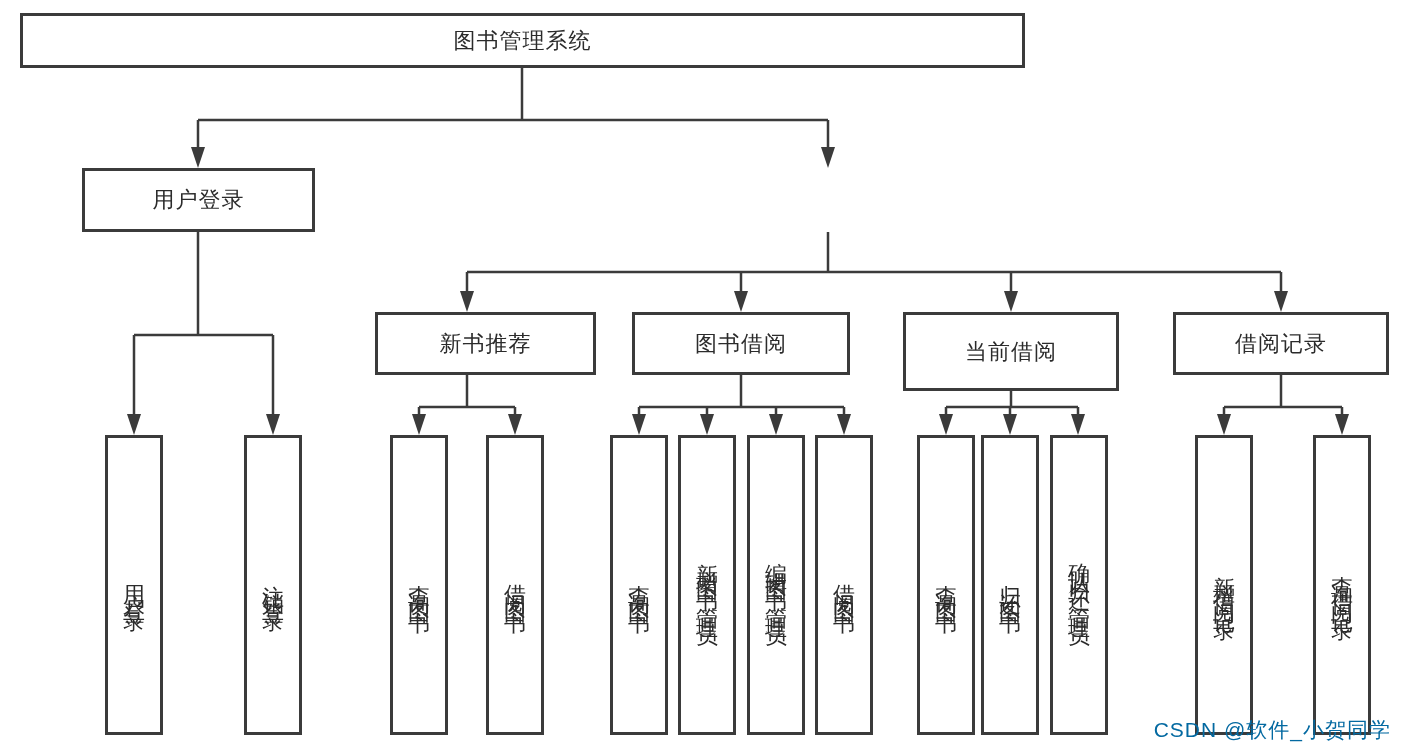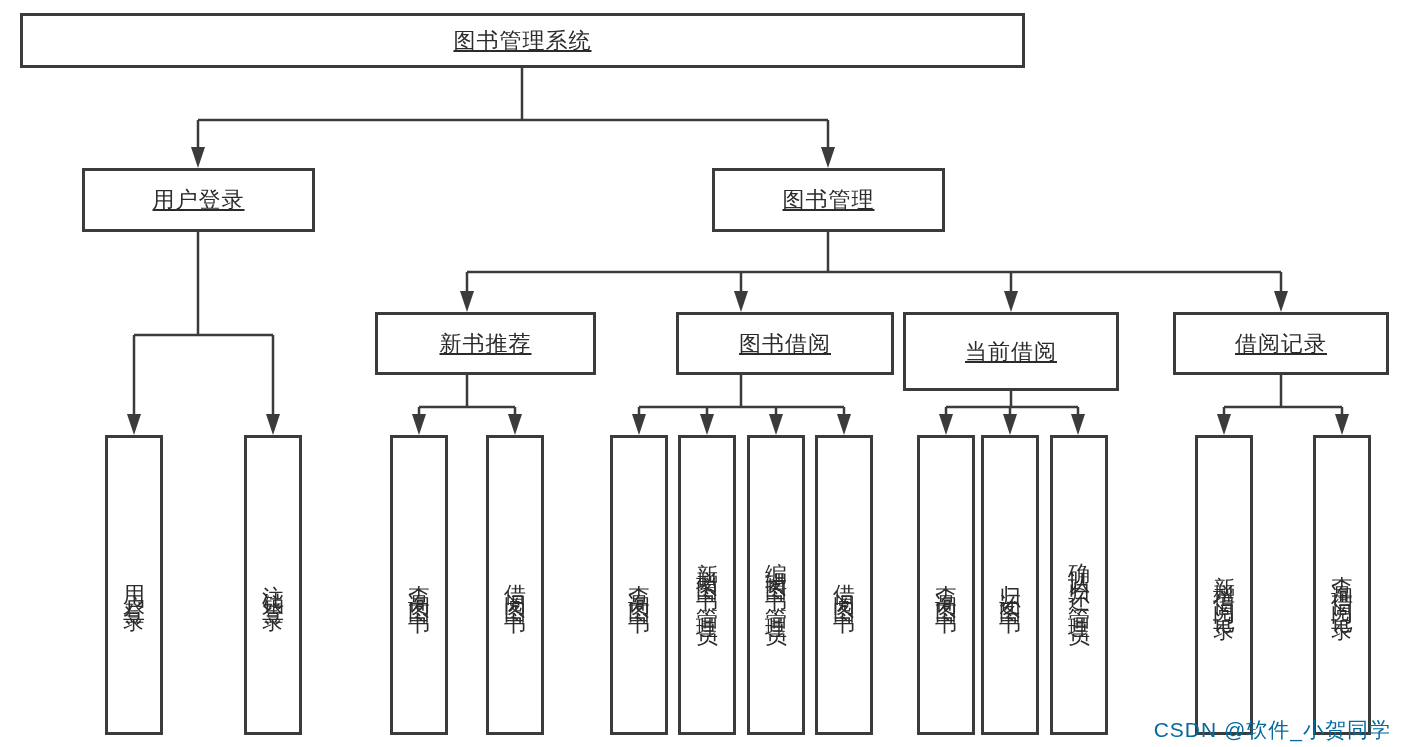--- a/index.html
+++ b/index.html
@@ -26,27 +26,26 @@
     box-sizing: border-box;
     border: 3px solid #3b3b3b;
     background: #ffffff;
     display: flex;
     align-items: center;
     justify-content: center;
     font-size: 22px;
     color: #2b2b2b;
     letter-spacing: 1px;
     white-space: nowrap;
-    text-decoration: underline;
   }
   .root-box   { left: 20px;  top: 13px;  width: 1005px; height: 55px; }
   .lvl2-left  { left: 82px;  top: 168px; width: 233px;  height: 64px; }
   .lvl2-right { left: 712px; top: 168px; width: 233px;  height: 64px; }
   .grp1 { left: 375px;  top: 312px; width: 221px; height: 63px; }
-  .grp2 { left: 632px;  top: 312px; width: 218px; height: 63px; margin-left: 44px; }
+  .grp2 { left: 632px;  top: 312px; width: 218px; height: 63px; }
   .grp3 { left: 903px;  top: 312px; width: 216px; height: 79px; }
   .grp4 { left: 1173px; top: 312px; width: 216px; height: 63px; }
   .leaf {
     position: absolute;
     top: 435px;
     width: 58px;
     height: 300px;
     box-sizing: border-box;
     border: 3px solid #3b3b3b;
     background: #ffffff;
@@ -158,23 +157,20 @@
     </g>
   </svg>
 
   <div class="box root-box">
     <span>图书管理系统</span>
   </div>
 
   <div class="box lvl2-left">
     <span>用户登录</span>
   </div>
-  <div class="box lvl2-right">
-    <span>图书管理</span>
-  </div>
 
   <div class="box grp1">
     <span>新书推荐</span>
   </div>
   <div class="box grp2">
     <span>图书借阅</span>
   </div>
   <div class="box grp3">
     <span>当前借阅</span>
   </div>

